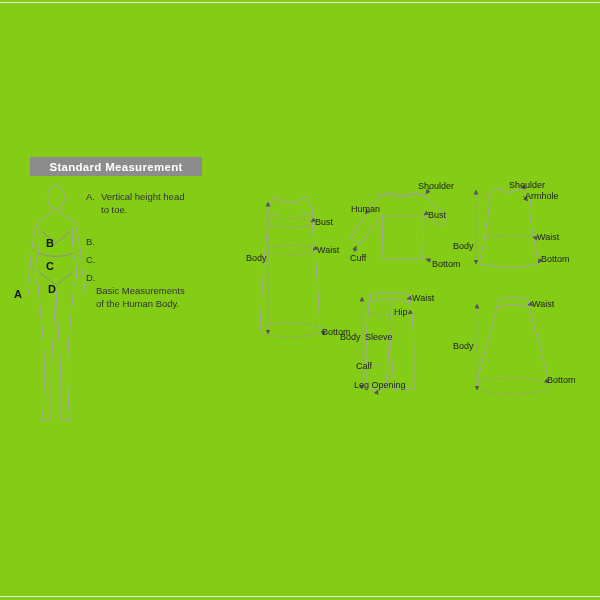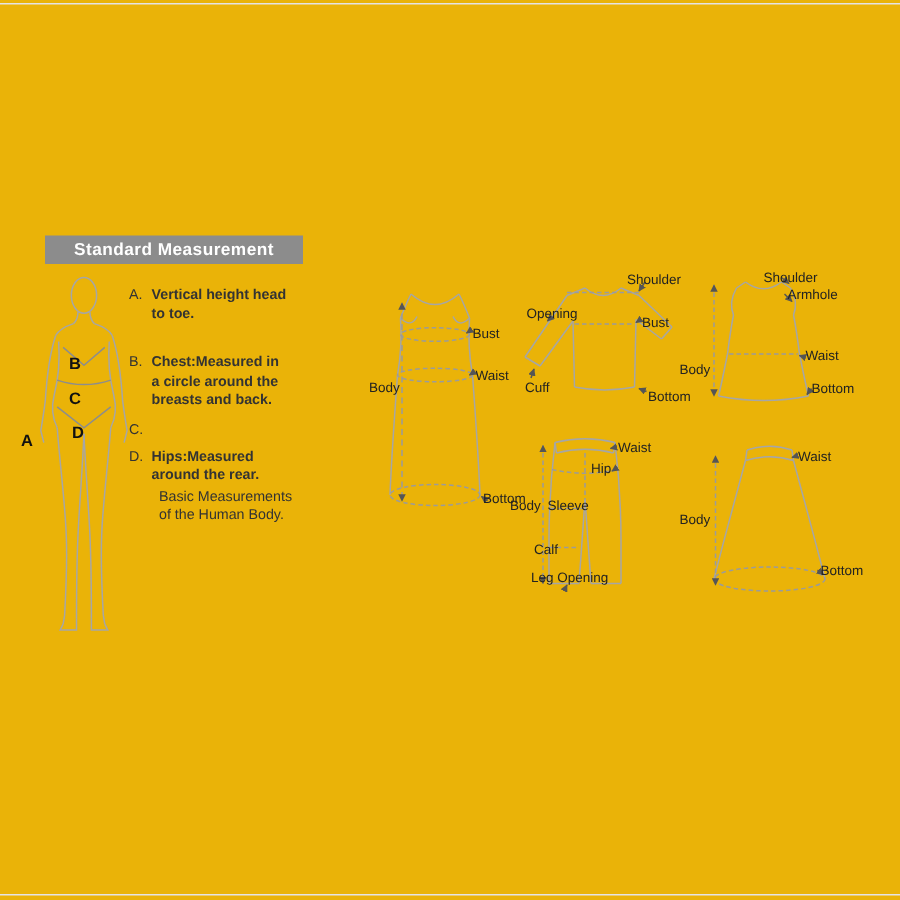--- a/index.html
+++ b/index.html
@@ -1,30 +1,30 @@
 <!DOCTYPE html>
 <html><head>
 <meta charset="utf-8">
 <style>
   html,body{margin:0;padding:0;background:#fff;}
-  #canvas{position:relative;width:600px;height:600px;background:#eab308;
+  #canvas{position:relative;width:600px;height:600px;background:#84cc16;
           font-family:"Liberation Sans",sans-serif;overflow:hidden;}
   .edge{position:absolute;left:0;width:600px;height:1px;background:#e4e4e4;}
   #hdr{position:absolute;left:30px;top:157px;width:172px;height:19px;background:#8c8c8c;
        color:#fff;font-size:11.5px;font-weight:bold;display:flex;align-items:center;
        justify-content:center;letter-spacing:.3px;}
   .diagram{position:absolute;}
   .diagram svg{position:absolute;left:0;top:0;overflow:visible;}
   .lbl{position:absolute;font-size:9px;color:#222;white-space:nowrap;line-height:1;}
   .letter{position:absolute;font-size:11px;font-weight:bold;color:#111;line-height:1;}
   #meas{position:absolute;left:86px;top:191px;width:124px;}
   .mi{display:flex;}
   .mi .lt{width:15px;font-size:9.5px;color:#333;flex:none;}
-  .mi .tx{width:92px;font-size:9.5px;color:#333;line-height:1.32;font-weight:bold;}
-  #caption{margin-left:20px;width:92px;font-size:9.5px;color:#333;line-height:1.32;margin-top:2px;}
+  .mi .tx{width:92px;font-size:9.5px;color:#333;line-height:1.32;}
+  #caption{margin-left:10px;width:92px;font-size:9.5px;color:#333;line-height:1.32;margin-top:2px;}
   .outline{fill:none;stroke:#a6a6a6;stroke-width:1;}
   .dash{fill:none;stroke:#9b9b9b;stroke-width:1;stroke-dasharray:3 2;}
   .ptr{fill:none;stroke:#555;stroke-width:1;}
 </style>
 </head>
 <body>
 
 <div id="canvas">
   <div class="edge" style="top:2px"></div>
   <div class="edge" style="top:596px"></div>
@@ -60,28 +60,26 @@
     <span class="letter" style="left:38px;top:100px">D</span>
   </div>
 
   <div id="meas">
     <div class="mi" style="margin-bottom:20px">
       <span class="lt">A.</span>
       <span class="tx">Vertical height head to toe.</span>
     </div>
     <div class="mi" style="margin-bottom:7px">
       <span class="lt">B.</span>
-      <span class="tx">Chest:Measured in a circle around the breasts and back.</span>
     </div>
     <div class="mi" style="margin-bottom:7px">
       <span class="lt">C.</span>
     </div>
     <div class="mi">
       <span class="lt">D.</span>
-      <span class="tx">Hips:Measured around the rear.</span>
     </div>
     <div id="caption">Basic Measurements of the Human Body.</div>
   </div>
 
   <div class="diagram" style="left:228px;top:190px;width:115px;height:162px">
     <svg width="115" height="162" viewBox="0 0 115 162">
       <defs>
           <marker id="arrD" markerWidth="5" markerHeight="5" refX="4.5" refY="2.5" orient="auto-start-reverse" markerUnits="userSpaceOnUse">
             <path d="M0 0 L5 2.5 L0 5 Z" fill="#555"></path>
           </marker>
@@ -142,21 +140,21 @@
       </g>
       <g class="ptr">
         <line x1="92" y1="8" x2="88" y2="14" marker-end="url(#arrT)"></line>
         <line x1="89" y1="33" x2="86" y2="35" marker-end="url(#arrT)"></line>
         <line x1="30" y1="31" x2="27" y2="34" marker-end="url(#arrT)"></line>
         <line x1="16" y1="72" x2="18" y2="66" marker-end="url(#arrT)"></line>
         <line x1="93" y1="81" x2="88" y2="79" marker-end="url(#arrT)"></line>
       </g>
     </svg>
     <span class="lbl" style="left:80px;top:2px">Shoulder</span>
-    <span class="lbl" style="left:13px;top:25px">Opening</span>
+    <span class="lbl" style="left:13px;top:25px">Human</span>
     <span class="lbl" style="left:90px;top:31px">Bust</span>
     <span class="lbl" style="left:12px;top:74px">Cuff</span>
     <span class="lbl" style="left:94px;top:80px">Bottom</span>
   </div>
 
   <div class="diagram" style="left:453px;top:180px;width:125px;height:92px">
     <svg width="125" height="92" viewBox="0 0 125 92">
       <defs>
           <marker id="arrV" markerWidth="5" markerHeight="5" refX="4.5" refY="2.5" orient="auto-start-reverse" markerUnits="userSpaceOnUse">
             <path d="M0 0 L5 2.5 L0 5 Z" fill="#555"></path>

